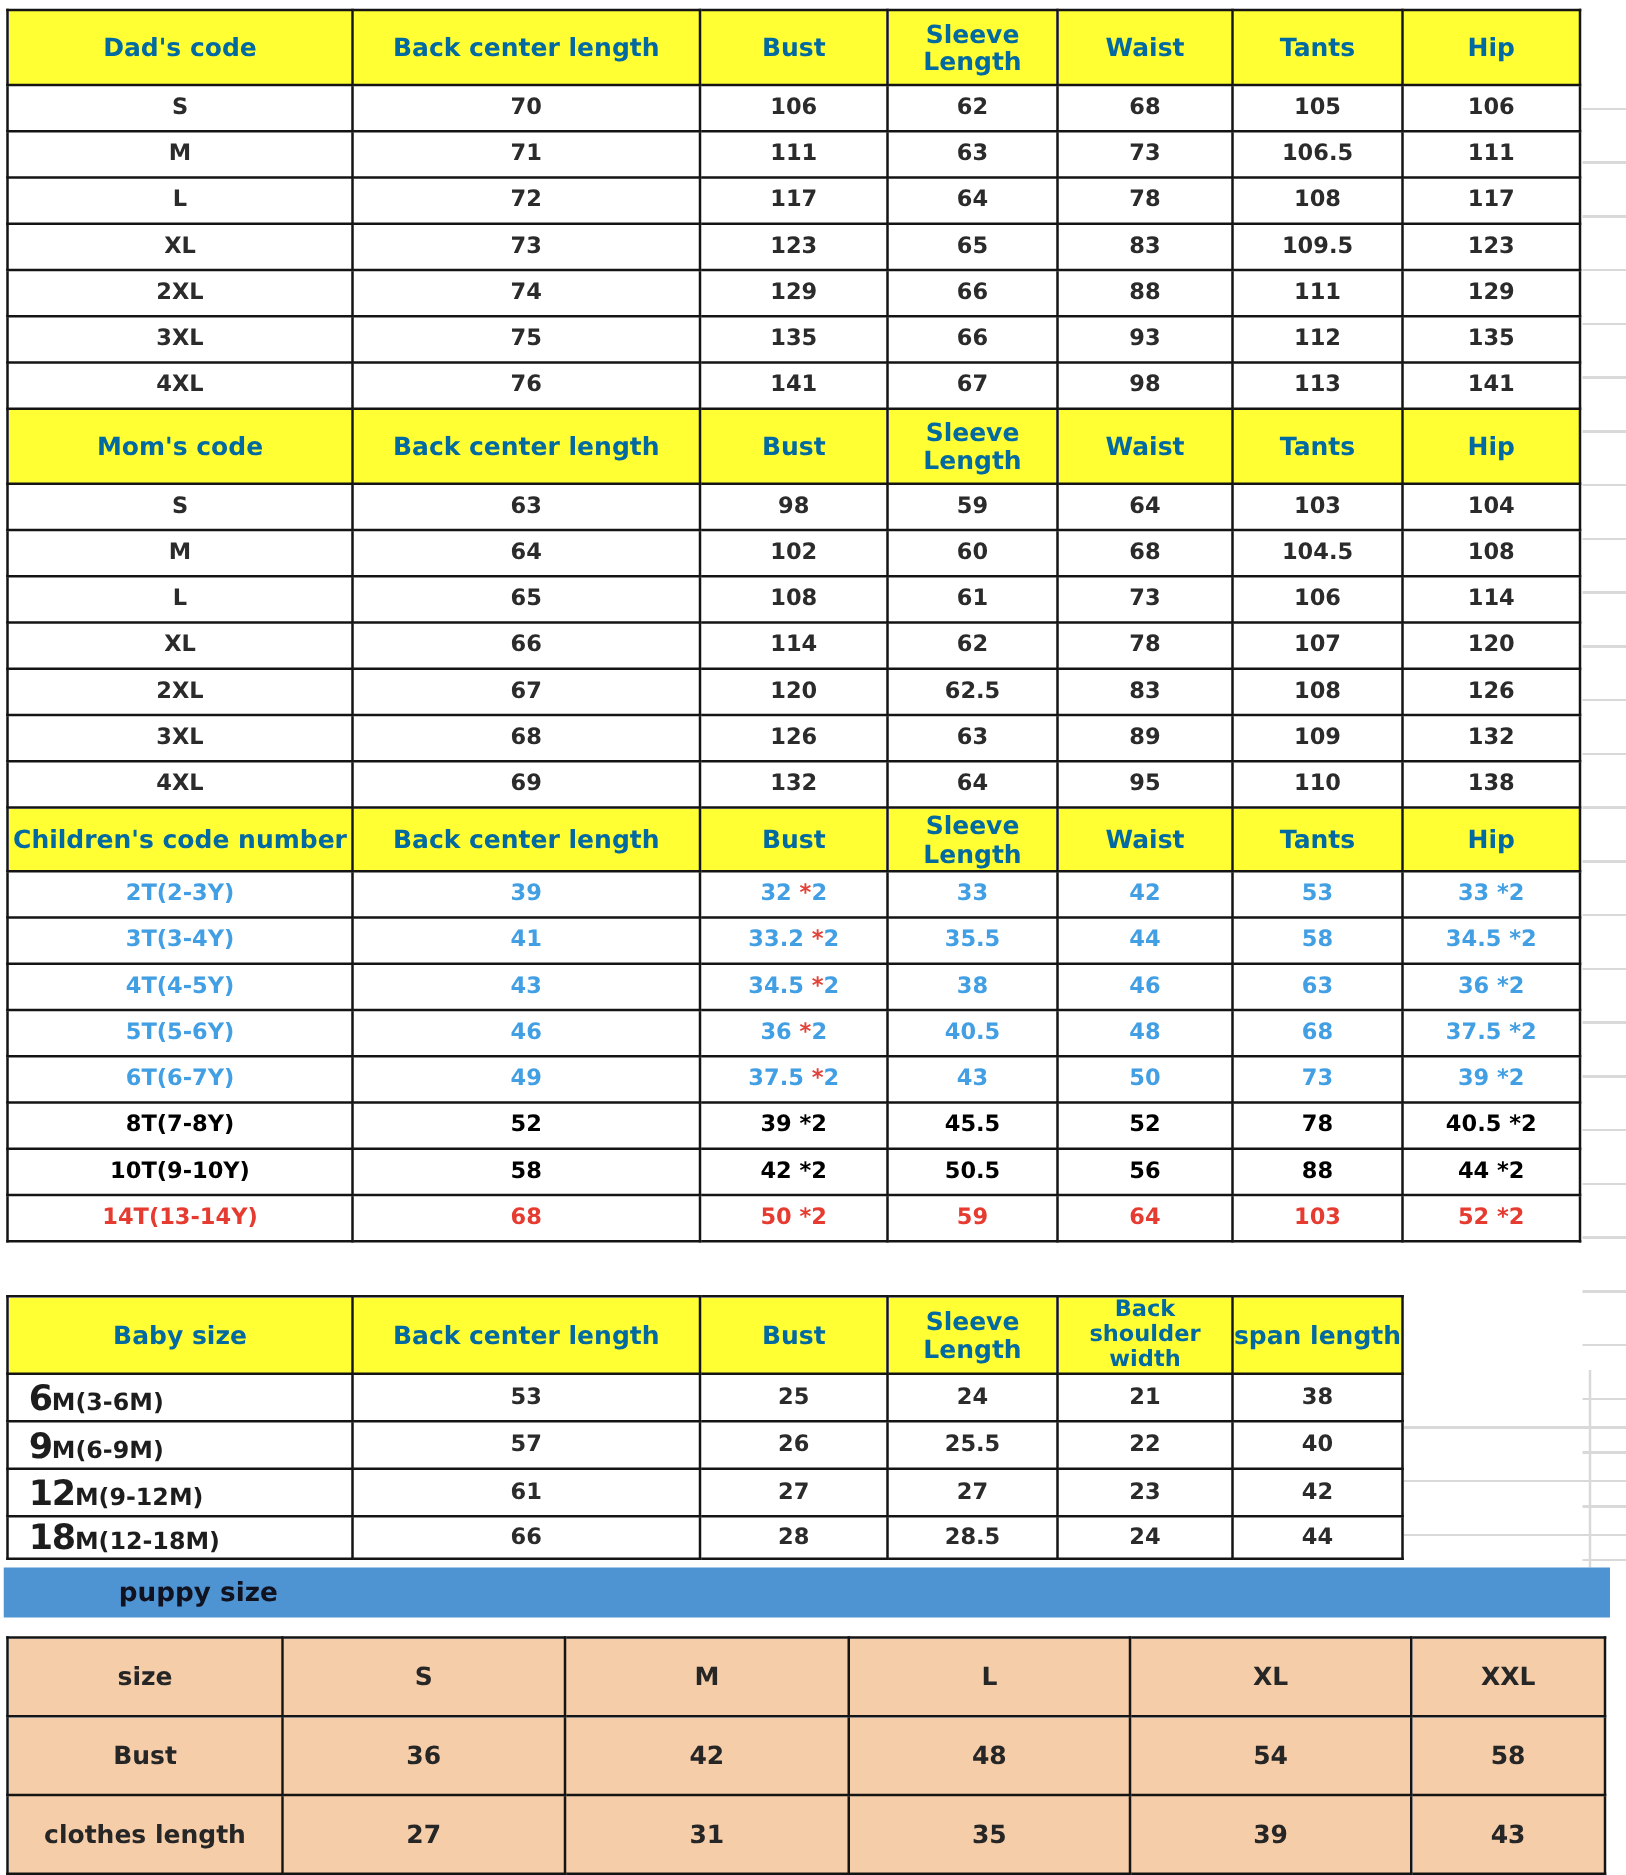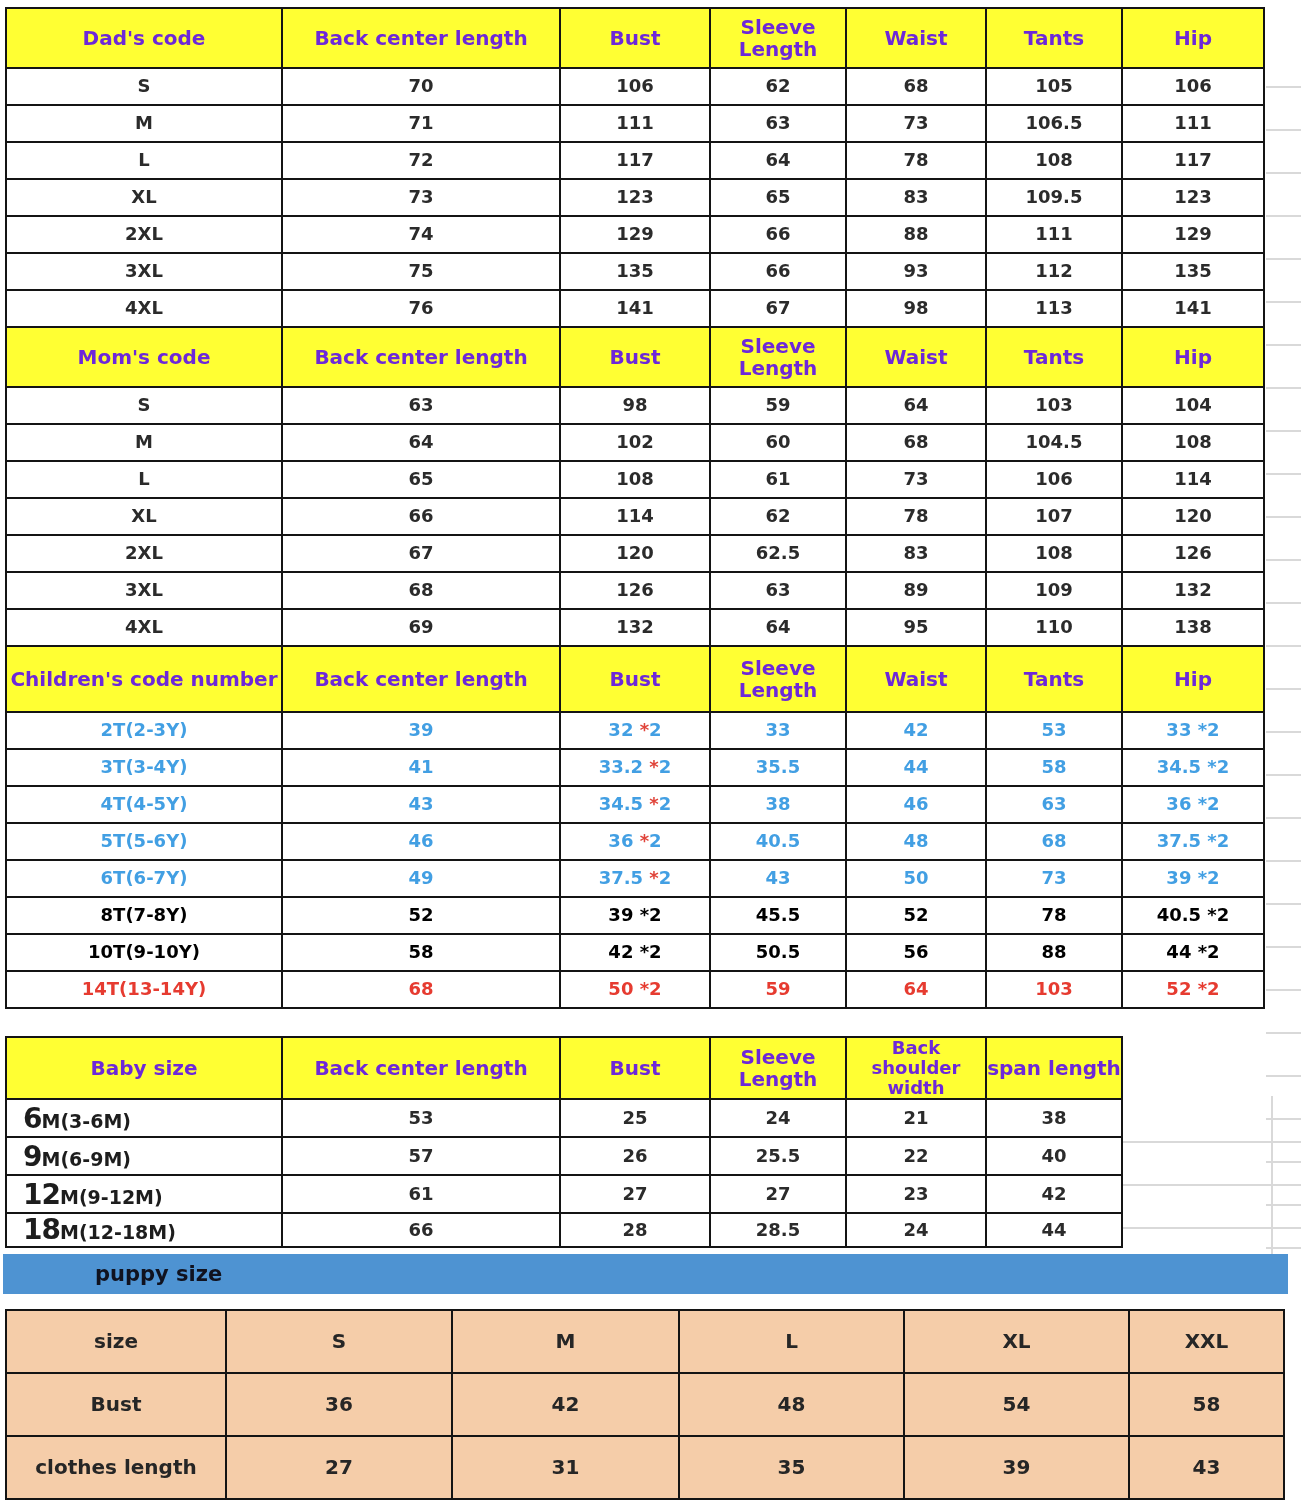--- a/index.html
+++ b/index.html
@@ -1,21 +1,21 @@
 <!DOCTYPE html>
 <html><head>
 <meta charset="utf-8">
 <style>
   html,body{margin:0;padding:0;background:#fff;}
   .sheet{position:relative;width:1301px;height:1500px;background:#ffffff;overflow:hidden;
          font-family:"DejaVu Sans","Liberation Sans",sans-serif;}
   table{border-collapse:collapse;table-layout:fixed;position:absolute;}
   td{border:2px solid #141414;text-align:center;vertical-align:middle;padding:0;
      font-size:18px;font-weight:600;color:#2b2b2b;line-height:1.12;overflow:hidden;}
-  td.hcell{background:#ffff33;font-weight:700;font-size:20px;color:#6d28d9;}
+  td.hcell{background:#ffff33;font-weight:700;font-size:20px;color:#0369a1;}
   td.hcell.small{font-size:18px;}
   #family{left:5px;top:7px;width:1258px;}
   #baby{left:5px;top:1036px;width:1116px;}
   #puppy{left:5px;top:1309px;width:1278px;}
   #puppy td{background:#f5cda9;font-size:20px;font-weight:700;color:#262626;}
   tr.c-blue > td{color:#429fe3;}
   tr.c-navy > td{color:#000000;}
   tr.c-red  > td{color:#e63b30;}
   td.hip-dark{color:#262626;}
   .star-red{color:#e0443a;}
@@ -186,21 +186,21 @@
         </tr>
         <tr style="height: 37px;">
           <td class="label">4XL</td>
           <td>69</td>
           <td>132</td>
           <td>64</td>
           <td>95</td>
           <td>110</td>
           <td>138</td>
         </tr>
-        <tr class="head" style="height: 66px;">
+        <tr class="head" style="height: 51px;">
           <td class="hcell">Children's code number</td>
           <td class="hcell">Back center length</td>
           <td class="hcell">Bust</td>
           <td class="hcell">Sleeve Length</td>
           <td class="hcell">Waist</td>
           <td class="hcell">Tants</td>
           <td class="hcell">Hip</td>
         </tr>
         <tr class="c-blue" style="height: 37px;">
           <td class="label">2T(2-3Y)</td>

